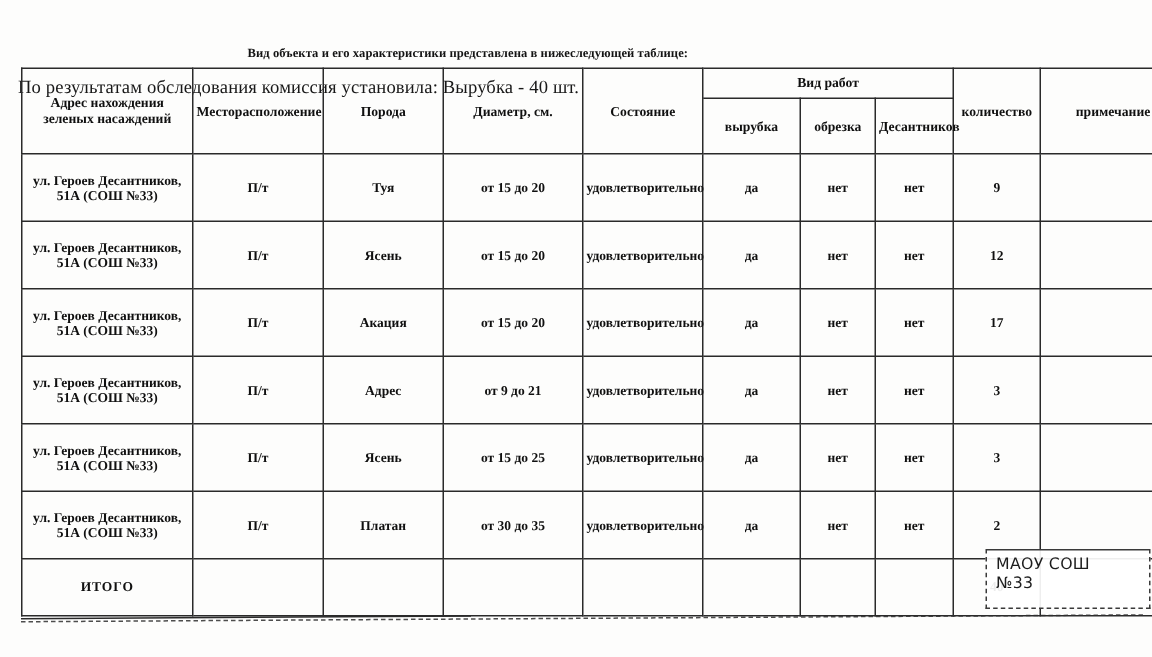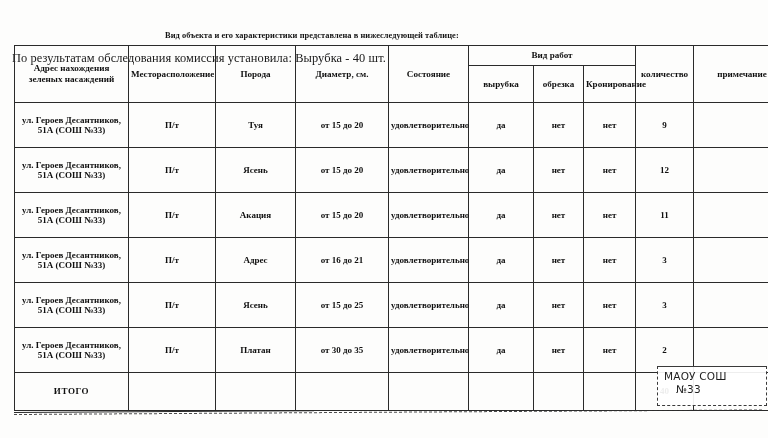--- a/index.html
+++ b/index.html
@@ -136,21 +136,21 @@
     border-top: 1px solid #3a3a3a;
     background: rgba(255,255,255,0.92);
     font-family: "DejaVu Sans", "Liberation Sans", sans-serif;
     font-size: 10.5px;
     color: #1d1d1d;
     padding: 3px 0 0 6px;
     box-sizing: border-box;
     line-height: 1.25;
     letter-spacing: 0.2px;
   }
-  .stamp .l2 { display: block; margin-left: 12px; }
+  .stamp .l2 { display: block; }
 </style>
 </head>
 <body>
 
 <div class="page">
 
   <div class="intro">По результатам обследования комиссия установила: Вырубка - 40 шт.</div>
 
   <div class="caption">Вид объекта и его характеристики представлена в нижеследующей таблице:</div>
 
@@ -175,21 +175,21 @@
           <th rowspan="2">Порода</th>
           <th rowspan="2">Диаметр, см.</th>
           <th rowspan="2">Состояние</th>
           <th colspan="3">Вид работ</th>
           <th rowspan="2">количество</th>
           <th rowspan="2">примечание</th>
         </tr>
         <tr class="hdr-bot">
           <th>вырубка</th>
           <th>обрезка</th>
-          <th>Кронирование</th>
+          <th>Десантников</th>
         </tr>
       </thead>
       <tbody>
 
         <tr class="row-addr">
           <td class="addr-cell">ул. Героев Десантников, 51А (СОШ №33)</td>
           <td>П/т</td>
           <td>Туя</td>
           <td>от 15 до 20</td>
           <td class="state-cell">удовлетворительно</td>
@@ -215,29 +215,29 @@
 
         <tr class="row-addr">
           <td class="addr-cell">ул. Героев Десантников, 51А (СОШ №33)</td>
           <td>П/т</td>
           <td>Акация</td>
           <td>от 15 до 20</td>
           <td class="state-cell">удовлетворительно</td>
           <td>да</td>
           <td>нет</td>
           <td>нет</td>
-          <td class="qty-cell">11</td>
+          <td class="qty-cell">17</td>
           <td></td>
         </tr>
 
         <tr class="row-addr">
           <td class="addr-cell">ул. Героев Десантников, 51А (СОШ №33)</td>
           <td>П/т</td>
           <td>Адрес</td>
-          <td>от 16 до 21</td>
+          <td>от 9 до 21</td>
           <td class="state-cell">удовлетворительно</td>
           <td>да</td>
           <td>нет</td>
           <td>нет</td>
           <td class="qty-cell">3</td>
           <td></td>
         </tr>
 
         <tr class="row-addr">
           <td class="addr-cell">ул. Героев Десантников, 51А (СОШ №33)</td>

